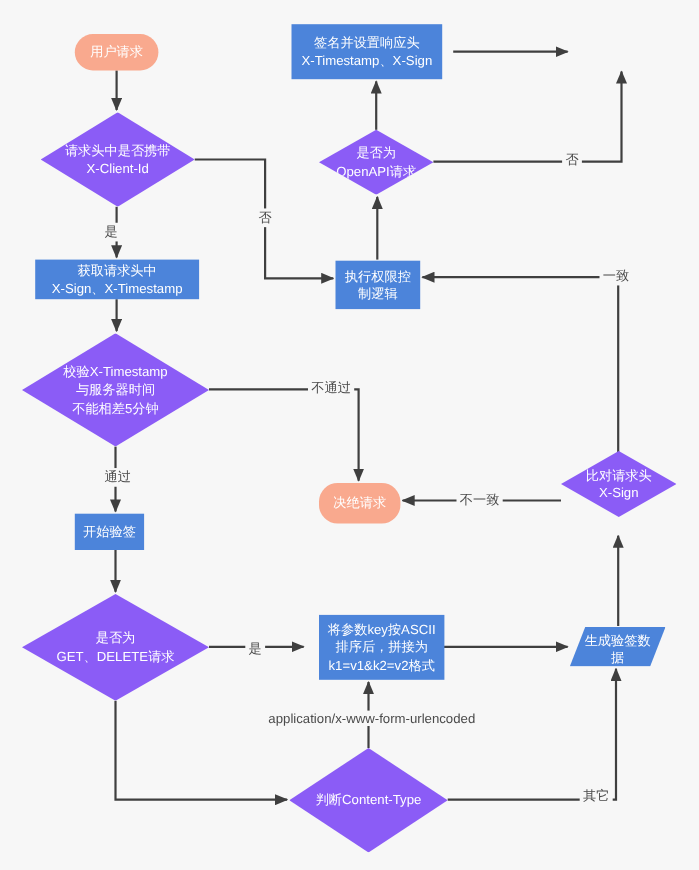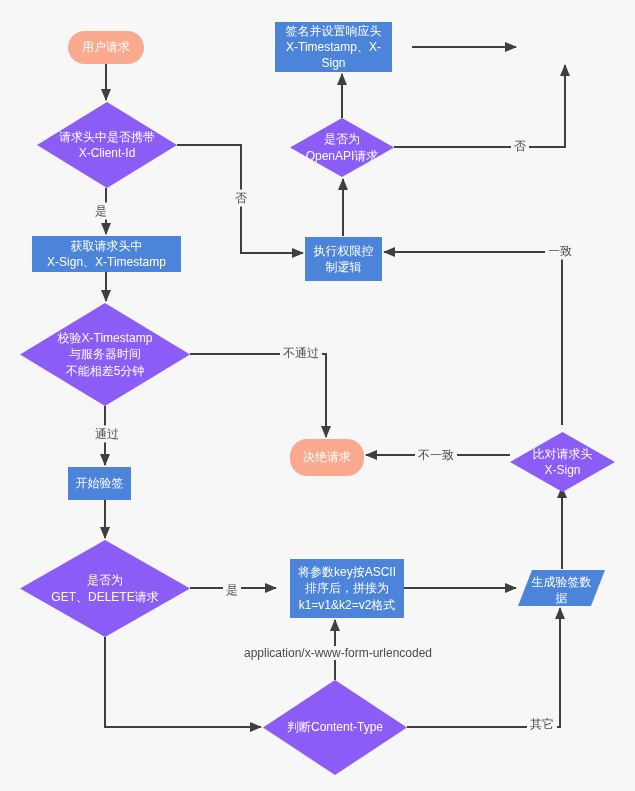--- a/index.html
+++ b/index.html
@@ -87,21 +87,21 @@
 
   <div class="node terminal" style="left:68px;top:31px;width:76px;height:33px">
     <span class="nlabel">用户请求</span>
   </div>
 
   <div class="node decision" style="left:37px;top:102px;width:140px;height:86px">
     <span class="nlabel">请求头中是否携带
 X-Client-Id</span>
   </div>
 
-  <div class="node process" style="left:275px;top:22px;width:117px;height:50px">
+  <div class="node process" style="left:265px;top:22px;width:137px;height:50px">
     <span class="nlabel">签名并设置响应头
 X-Timestamp、X-Sign</span>
   </div>
 
 
   <div class="node decision" style="left:290px;top:118px;width:104px;height:59px">
     <span class="nlabel">是否为
 OpenAPI请求</span>
   </div>
 
@@ -142,21 +142,21 @@
 
   <div class="node decision" style="left:263px;top:680px;width:144px;height:95px">
     <span class="nlabel">判断Content-Type</span>
   </div>
 
   <div class="node parallelogram" style="left:518px;top:570px;width:87px;height:36px">
     <span class="nlabel">生成验签数
 据</span>
   </div>
 
-  <div class="node decision" style="left:510px;top:432px;width:105px;height:60px">
+  <div class="node decision" style="left:510px;top:410px;width:105px;height:60px">
     <span class="nlabel">比对请求头
 X-Sign</span>
   </div>
 
   <div class="elabel" style="left:101px;top:211px">是</div>
   <div class="elabel" style="left:241px;top:198px">否</div>
   <div class="elabel" style="left:520px;top:146px">否</div>
   <div class="elabel" style="left:107px;top:434px">通过</div>
   <div class="elabel" style="left:301px;top:353px">不通过</div>
   <div class="elabel" style="left:560px;top:251px">一致</div>

